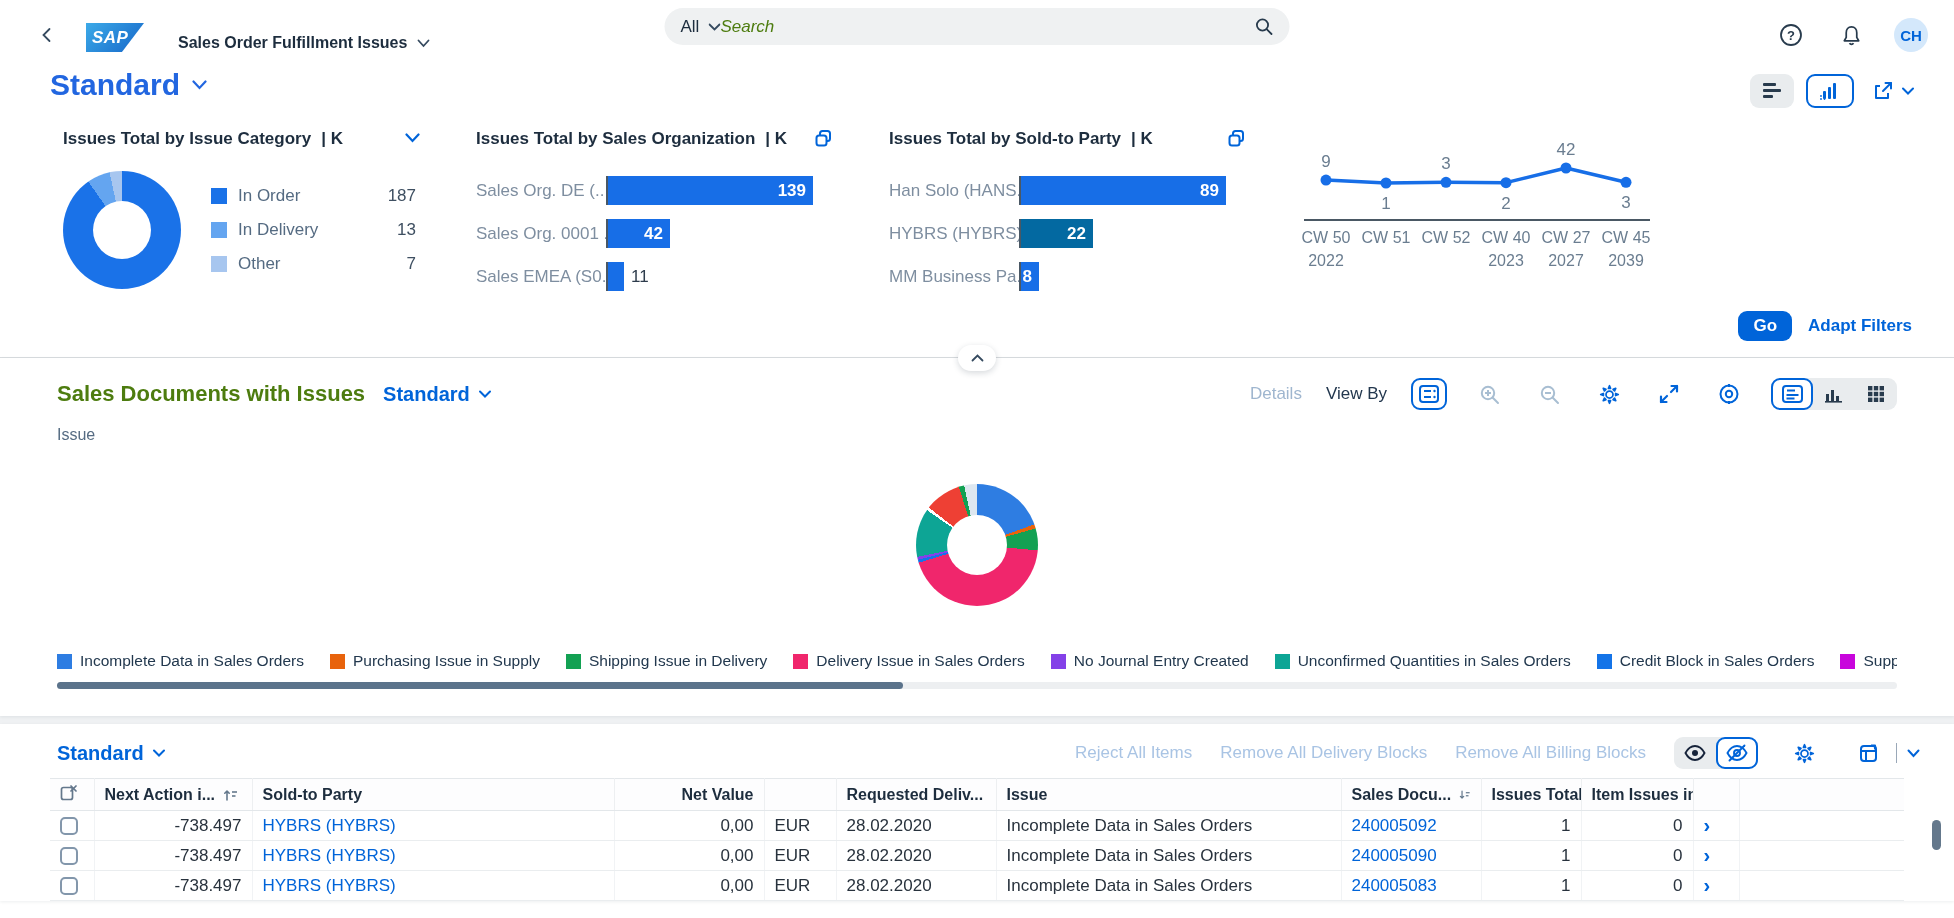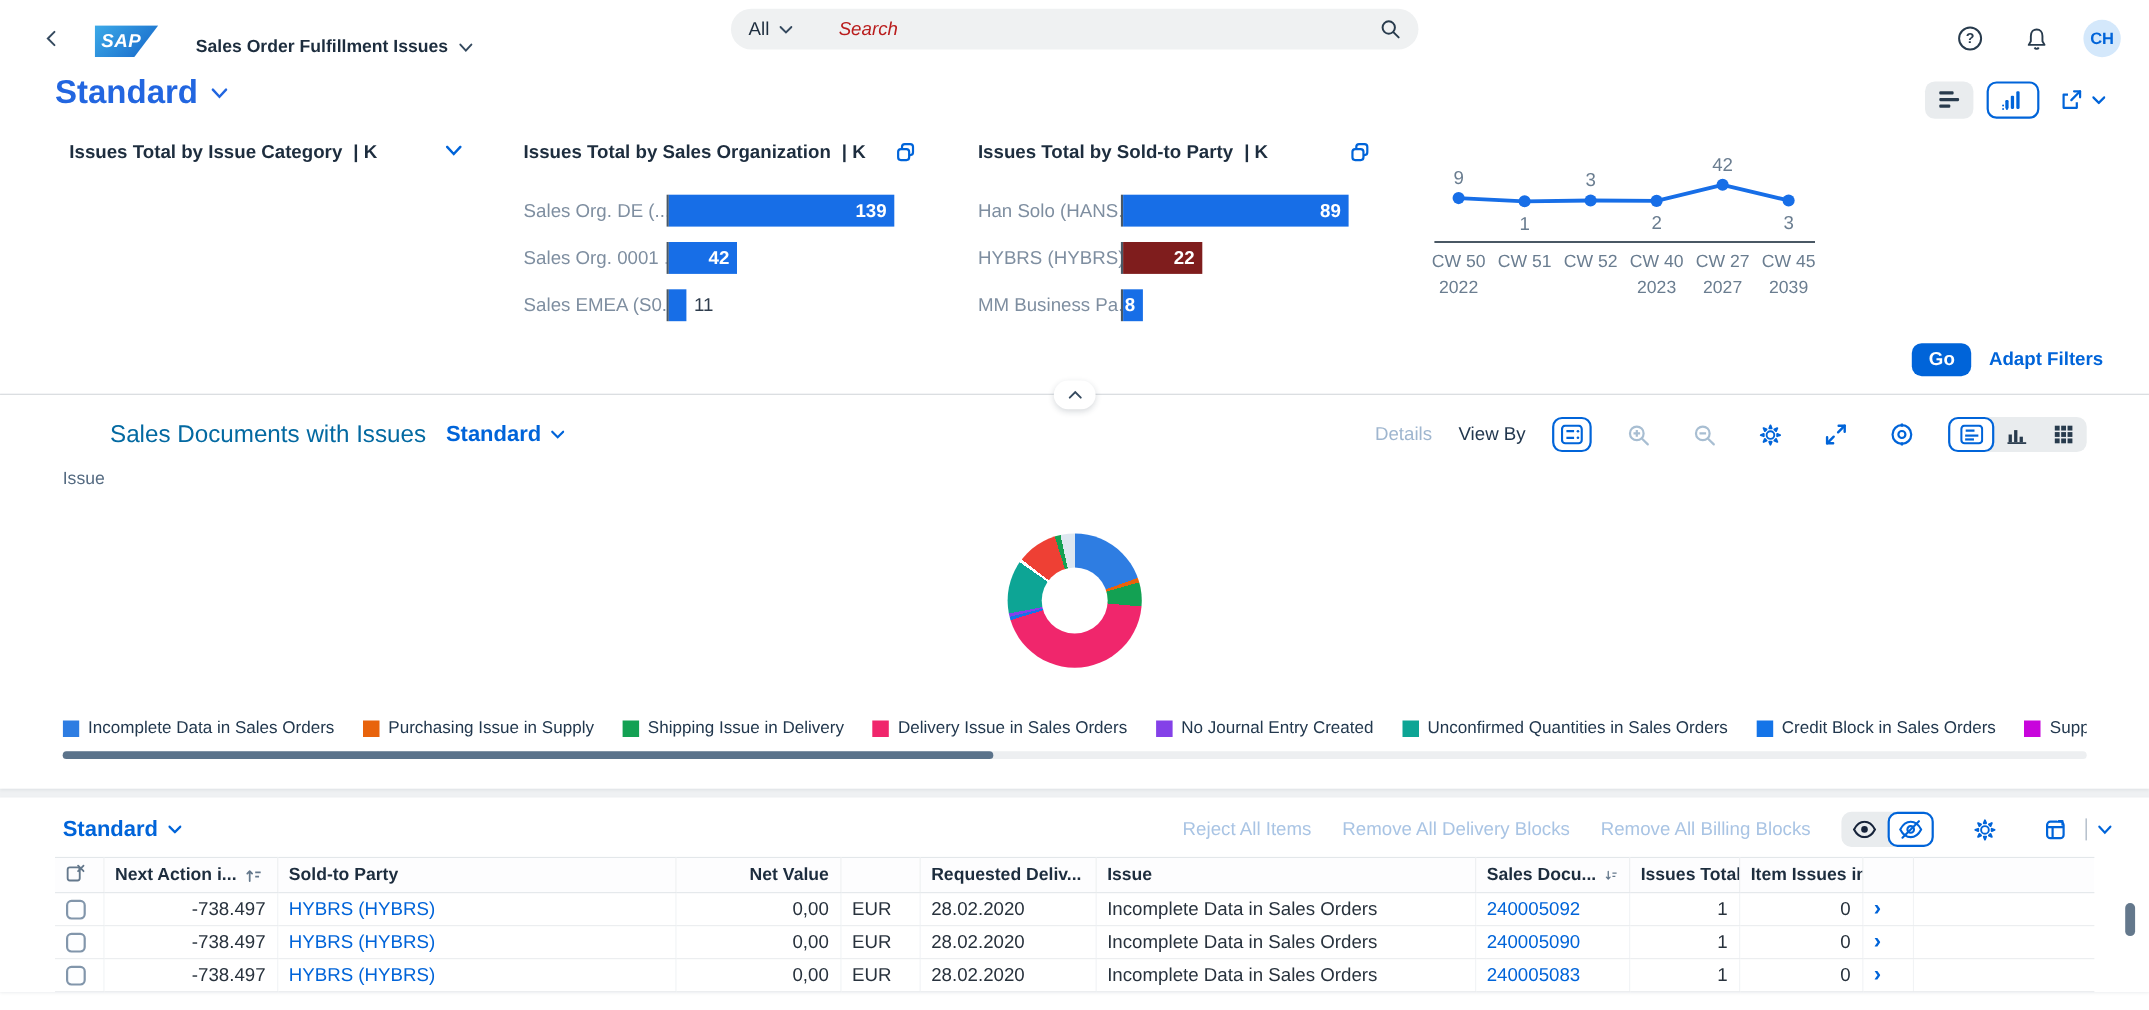--- a/index.html
+++ b/index.html
@@ -9,21 +9,21 @@
   
   .shellbar { height:52px; display:flex; align-items:flex-end; padding:0 26px 0 30px; background:#fff; position:relative; z-index:5; }
   .back-btn { width:34px; height:34px; display:flex; align-items:center; justify-content:center; cursor:pointer; }
   .sap-logo { width:58px; height:29px; margin-left:22px; background:linear-gradient(135deg,#3caae8 0%,#1565c8 100%);
     clip-path:polygon(0 0,100% 0,62% 100%,0 100%); display:flex; align-items:center; padding-left:6px; }
   .sap-logo span { color:#fff; font-weight:700; font-style:italic; font-size:17px; letter-spacing:.5px; }
   .app-title { margin-left:34px; display:flex; align-items:center; gap:10px; font-size:16px; font-weight:700; color:#1d2d3e; cursor:pointer; }
   .searchbar { position:absolute; left:50%; transform:translateX(-50%); top:8px; width:625px; height:37px; background:#eff1f2;
     border-radius:19px; display:flex; align-items:center; padding:0 16px; }
   .search-scope { display:flex; align-items:center; gap:9px; font-size:17px; color:#1d2d3e; cursor:pointer; }
-  .search-placeholder { margin-left:42px; font-size:17px; font-style:italic; color:#b91c1c; flex:1; }
+  .search-placeholder { font-size:17px; font-style:italic; color:#4d7c0f; flex:1; }
   .shell-right { margin-left:auto; display:flex; align-items:center; gap:26px; }
   .shell-iconbtn { width:34px; height:34px; display:flex; align-items:center; justify-content:center; cursor:pointer; }
   .avatar { width:34px; height:34px; border-radius:50%; background:#d4e8fb; color:#0064d9; font-size:15px; font-weight:700;
     display:flex; align-items:center; justify-content:center; cursor:pointer; }
 
   
   .variant-row { display:flex; justify-content:space-between; align-items:flex-start; padding:16px 40px 0 50px; background:#fff; }
   .page-variant { display:flex; align-items:center; gap:12px; cursor:pointer; }
   .page-variant .t { font-size:30px; font-weight:700; color:#2266e0; }
   .view-switch { display:flex; align-items:center; gap:12px; padding-top:6px; }
@@ -64,21 +64,21 @@
   .adapt-link { color:#0064d9; font-size:17px; font-weight:700; cursor:pointer; }
 
   
   .content { background:#eff1f3; border-top:1px solid #d8dcdf; position:relative; height:544px; display:flex; flex-direction:column; gap:8px; }
   .collapse-btn { position:absolute; left:50%; transform:translateX(-50%); top:-13px; width:38px; height:26px; background:#fff;
     border-radius:13px; box-shadow:0 2px 6px rgba(29,45,62,.18); display:flex; align-items:center; justify-content:center; cursor:pointer; z-index:4; }
 
   .chart-panel { background:#fff; height:358px; padding:0 57px; box-shadow:0 1px 3px rgba(29,45,62,.08); }
   .panel-header { display:flex; justify-content:space-between; align-items:center; padding-top:16px; height:56px; }
   .ph-left { display:flex; align-items:center; gap:18px; }
-  .section-title { font-size:22px; font-weight:400; color:#0369a1;margin-left:43px; }
+  .section-title { font-size:22px; font-weight:700; color:#4d7c0f; }
   .variant-sm { display:flex; align-items:center; gap:9px; cursor:pointer; }
   .variant-sm .t { font-size:20px; font-weight:700; color:#0064d9; }
   .ph-right { display:flex; align-items:center; gap:24px; }
   .tb-text-dis { font-size:17px; color:#9fb6cf; }
   .tb-text { font-size:17px; font-weight:400; color:#22374e; cursor:pointer; }
   .tb-icon { width:36px; height:32px; display:flex; align-items:center; justify-content:center; cursor:pointer; }
   .tb-icon.sel { border:2px solid #0064d9; border-radius:9px; background:#fff; }
   .seg-group { background:#e9ecee; border-radius:9px; display:flex; align-items:center; }
   .seg-group .tb-icon { width:42px; }
   .seg-group .tb-icon.sel { height:32px; }
@@ -216,20 +216,40 @@
     <div class="card-head">
       <div class="card-title">
         <span>Issues Total by Issue Category</span><span class="unit">| K</span>
       </div>
       <div class="hicon">
         <svg width="15" height="10" viewBox="0 0 15 10">
             <path d="M1.5 1.5 L7.5 8 L13.5 1.5" fill="none" stroke="#0064d9" stroke-width="2.2" stroke-linecap="round"></path>
           </svg>
       </div>
     </div>
+    <div class="donut-flex">
+      <div class="donut-sm" style="background: conic-gradient(rgb(26, 114, 232) 0deg, rgb(26, 114, 232) 325.217deg, rgb(100, 165, 240) 325.217deg, rgb(100, 165, 240) 347.826deg, rgb(167, 198, 239) 347.826deg, rgb(167, 198, 239) 360deg);"></div>
+      <div class="cat-legend">
+        <div class="cat-row">
+          <span class="swatch" style="background: rgb(26, 114, 232);"></span>
+          <span class="cat-label">In Order</span>
+          <span class="cat-value">187</span>
+        </div>
+        <div class="cat-row">
+          <span class="swatch" style="background: rgb(100, 165, 240);"></span>
+          <span class="cat-label">In Delivery</span>
+          <span class="cat-value">13</span>
+        </div>
+        <div class="cat-row">
+          <span class="swatch" style="background: rgb(167, 198, 239);"></span>
+          <span class="cat-label">Other</span>
+          <span class="cat-value">7</span>
+        </div>
+      </div>
+    </div>
   </div>
 
   <div class="card">
     <div class="card-head">
       <div class="card-title">
         <span>Issues Total by Sales Organization</span><span class="unit">| K</span>
       </div>
       <div class="hicon">
         <svg width="19" height="19" viewBox="0 0 19 19">
             <rect x="6" y="2" width="10" height="10" rx="2.5" fill="none" stroke="#0064d9" stroke-width="2"></rect>
@@ -278,21 +298,21 @@
       <div class="hbar-row">
         <span class="hbar-label">Han Solo (HANS...</span>
         <div class="hbar-track">
             <div class="hbar-fill" style="width: 205px; background: rgb(23, 110, 231);">89</div>
             <span class="hbar-valout"></span>
           </div>
       </div>
       <div class="hbar-row">
         <span class="hbar-label">HYBRS (HYBRS)</span>
         <div class="hbar-track">
-            <div class="hbar-fill" style="width: 72px; background: #7f1d1d; padding-left: 48px;">22</div>
+            <div class="hbar-fill" style="width: 72px; background: #0369a1; padding-left: 48px;">22</div>
             <span class="hbar-valout"></span>
           </div>
       </div>
       <div class="hbar-row">
         <span class="hbar-label">MM Business Pa...</span>
         <div class="hbar-track">
             <div class="hbar-fill" style="width: 18px; background: rgb(23, 110, 231);">8</div>
             <span class="hbar-valout"></span>
           </div>
       </div>

